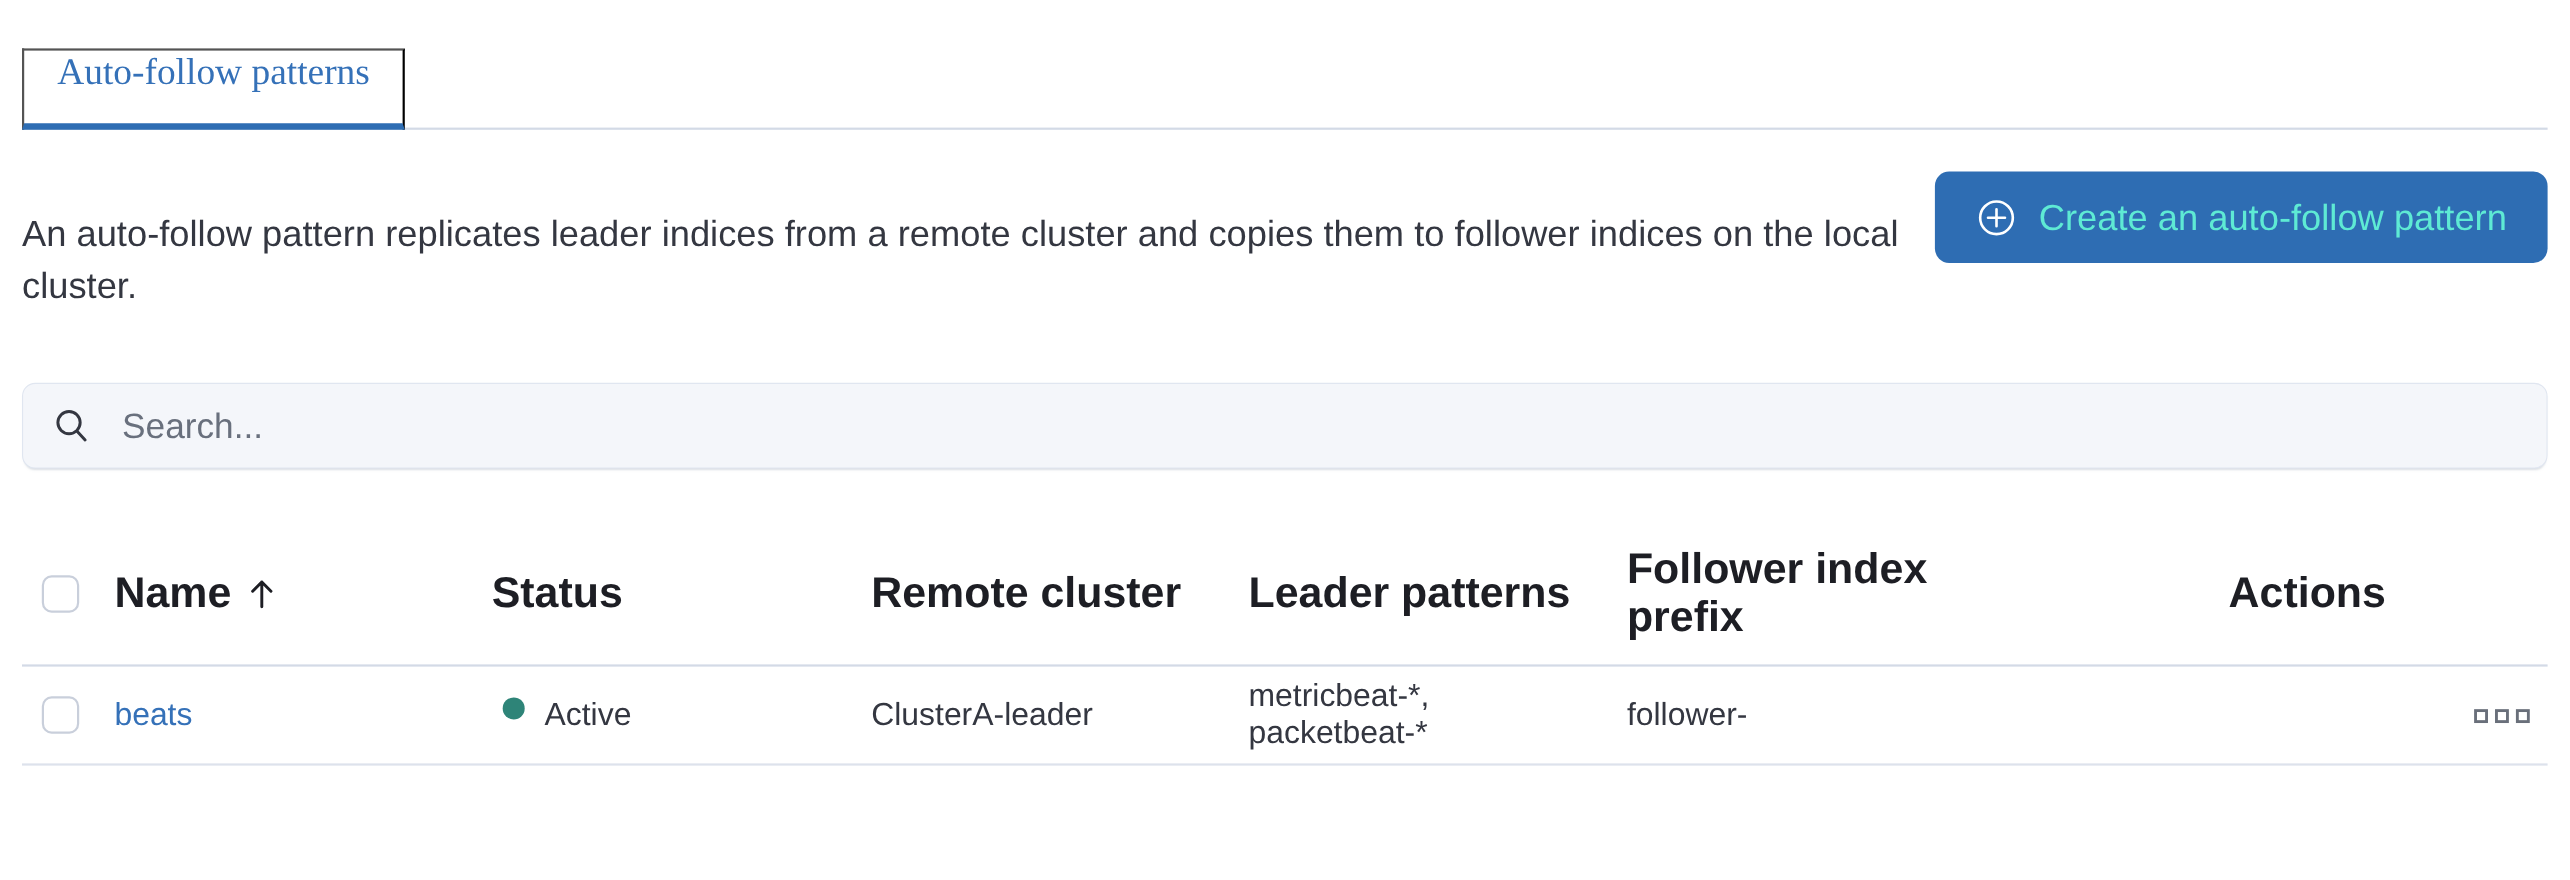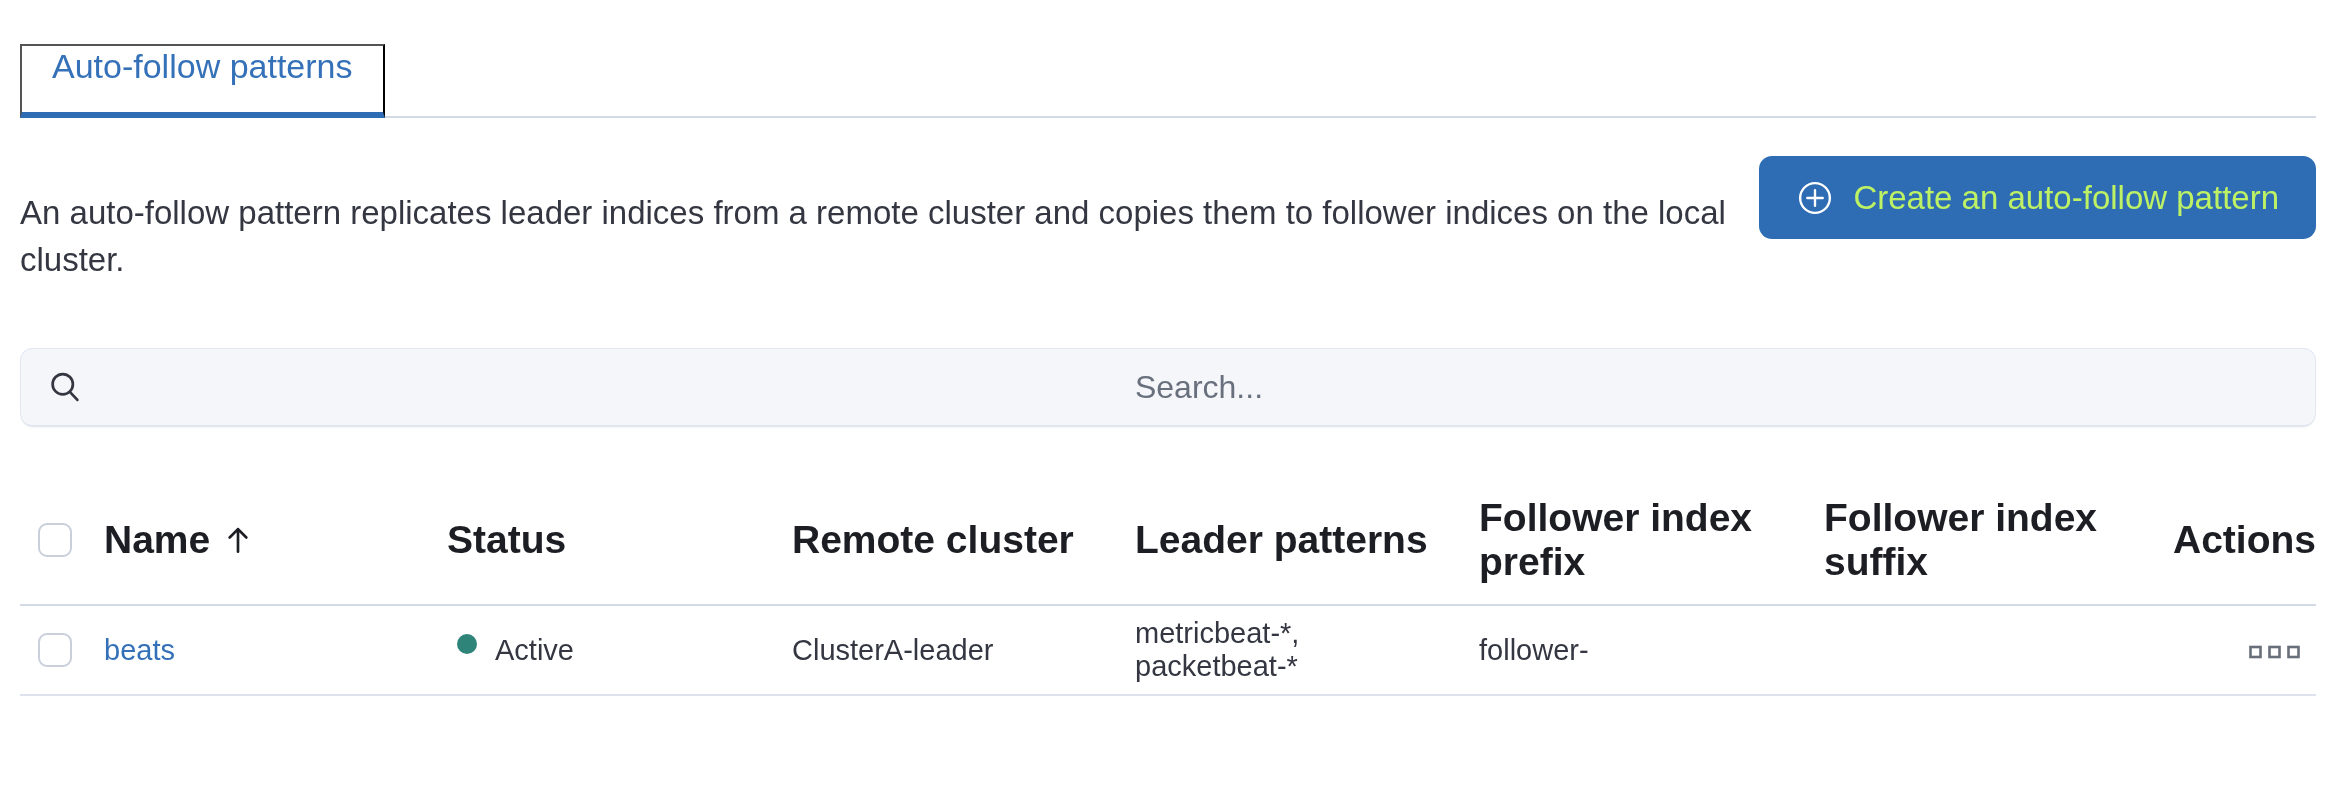--- a/index.html
+++ b/index.html
@@ -21,48 +21,48 @@
   
   .tabs {
     display:flex; margin-top:44px;
     border-bottom:2px solid #d3dae6;
   }
   .tab {
     padding:0 30px 26px 30px; margin-bottom:-2px;
     font-size:34px; line-height:40px; color:#343741;
     border-bottom:6px solid transparent; cursor:pointer; background:none;
   }
-  .tab.active { color:#3571b8; border-bottom-color:#2e6db3; }
+  .tab.active { color:#3571b8; border-bottom-color:#2e6db3;font-family:Liberation Serif, serif; }
 
   
   .header-row {
     display:flex; justify-content:space-between; align-items:flex-start;
     margin-top:38px;
   }
   .description {
     width:1765px; font-size:33px; line-height:47px; color:#343741;
   }
   .create-btn {
     height:83px; padding:0 37px; border:none; border-radius:13px;
-    background:#2e6db3; color:#bef264; font-size:33px;
+    background:#2e6db3; color:#5eead4; font-size:33px;
     font-family:"Liberation Sans", sans-serif;
     display:flex; align-items:center; gap:19px; cursor:pointer; flex:none;
   }
   .create-btn svg { flex:none; }
 
   
   .search-bar {
     margin-top:32px; height:78px;
     background:#f4f6fa; border:1px solid #e0e6f0; border-radius:12px;
     box-shadow:0 3px 2px -2px rgba(152,162,179,.35);
     display:flex; align-items:center; padding:0 26px;
   }
   .search-bar input {
     flex:1; margin-left:26px; border:none; outline:none; background:transparent;
-    font-size:32px; color:#0c4a6e; font-family:"Liberation Sans", sans-serif;text-align:center;
+    font-size:32px; color:#0c4a6e; font-family:"Liberation Sans", sans-serif;
   }
   .search-bar input::placeholder { color:#69707d; }
 
   
   .table { margin-top:54px; }
   .thead, .trow {
     display:grid;
     grid-template-columns:84px 343px 345px 343px 344px 345px 345px 1fr;
     align-items:center;
   }
@@ -139,21 +139,20 @@
         <span style="display:flex;">
           <svg width="28" height="30" viewBox="0 0 16 18" fill="none">
             <path d="M8 16 V2.5 M3 7.5 L8 2.5 L13 7.5" stroke="#1d1e24" stroke-width="1.6" stroke-linecap="round" stroke-linejoin="round"></path>
           </svg>
         </span>
       </div>
       <div class="cell">Status</div>
       <div class="cell">Remote cluster</div>
       <div class="cell">Leader patterns</div>
       <div class="cell">Follower index prefix</div>
-      <div class="cell">Follower index suffix</div>
       <div class="cell cell-actions">Actions</div>
     </div>
 
     <div class="trow">
       <div class="cell">
           <div class="checkbox"></div>
         </div>
       <div class="cell">
         <a class="link">beats</a>
       </div>

